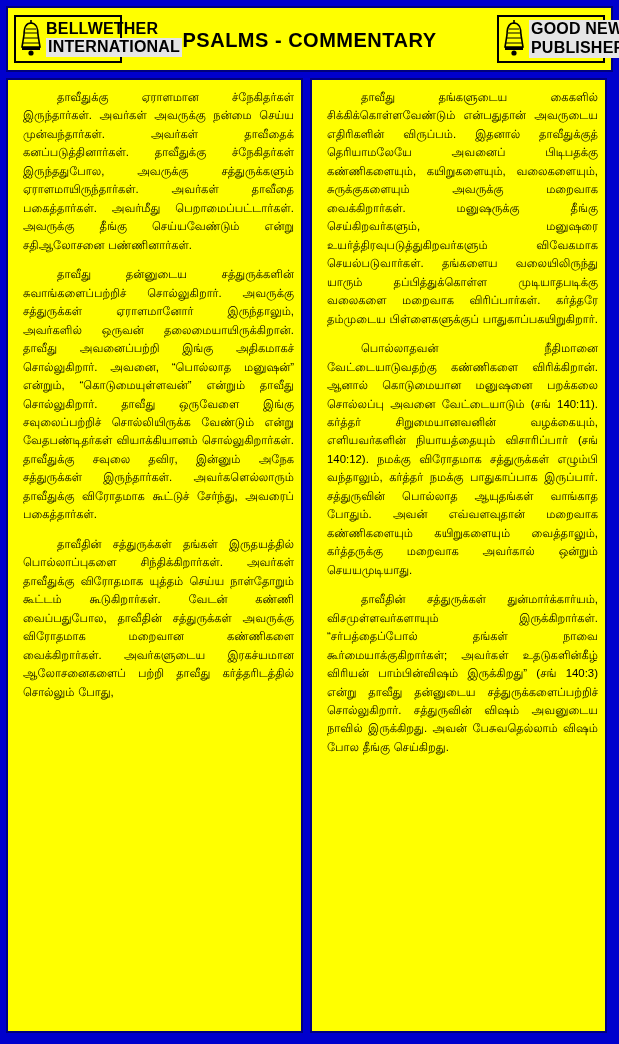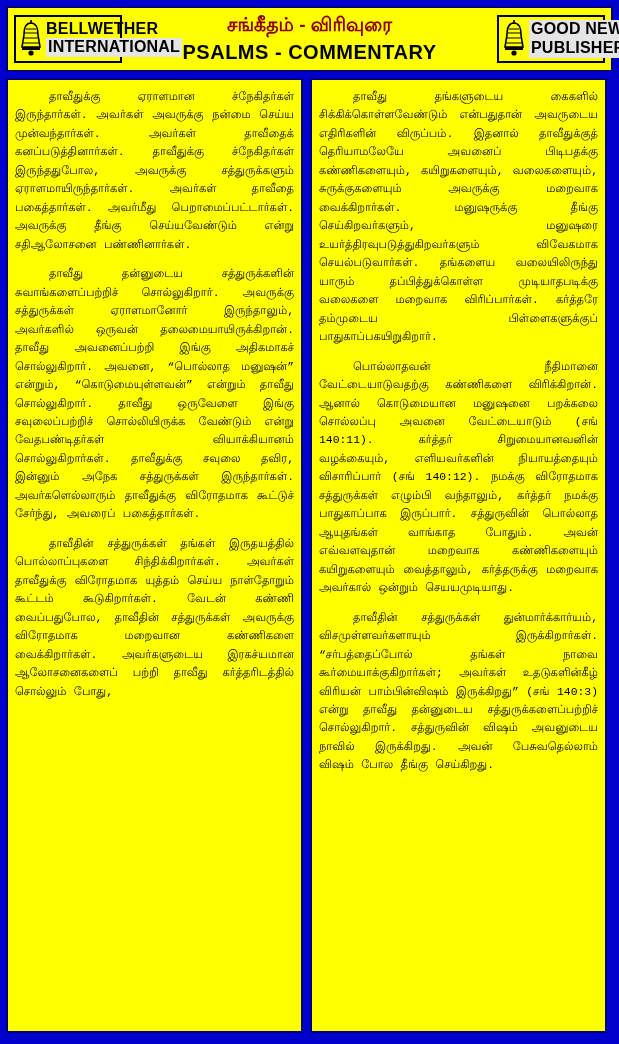--- a/index.html
+++ b/index.html
@@ -101,22 +101,22 @@
     box-sizing: border-box;
     padding: 8px 7px 4px 7px;
     overflow: hidden;
   }
   .para {
     font-size: 11.4px;
     line-height: 1.62;
     color: #000000;
     text-align: justify;
     text-indent: 34px;
-    margin: 0 0 11px 0;
-    font-family: Liberation Mono, monospace;
+    margin: 0 0 11px 8px;
+    font-family: Liberation Sans, sans-serif;
     word-spacing: 0.5px;
   }
   .para:last-child { margin-bottom: 0; }
 </style>
 </head>
 <body>
 
 <div class="page">
 
   <div class="header">
@@ -130,21 +130,20 @@
         <circle cx="12" cy="34" r="2.6" fill="#000"></circle>
         <path d="M7 10 L17 10 M6 14 L18 14 M5 19 L19 19 M4 24 L20 24" stroke="#000" stroke-width="1"></path>
       </svg>
       <div class="logo-text">
         <span class="l1">BELLWETHER</span>
         <span class="l2 logo-band">INTERNATIONAL</span>
       </div>
     </div>
 
     <div class="title-block">
-      <div class="title-tamil">சங்கீதம் - விரிவுரை</div>
       <div class="title-eng">PSALMS - COMMENTARY</div>
     </div>
 
     <div class="logo">
       <svg class="logo-emblem" viewBox="0 0 24 40">
         <rect x="0" y="0" width="24" height="40" fill="#ffff00"></rect>
         <path d="M12 4 C7 4 5 9 5 16 L3 28 L21 28 L19 16 C19 9 17 4 12 4 Z" fill="none" stroke="#000" stroke-width="1.6"></path>
         <path d="M12 1 L12 5" stroke="#000" stroke-width="1.6"></path>
         <path d="M3 28 L21 28 L21 31 L3 31 Z" fill="#000"></path>
         <circle cx="12" cy="34" r="2.6" fill="#000"></circle>

